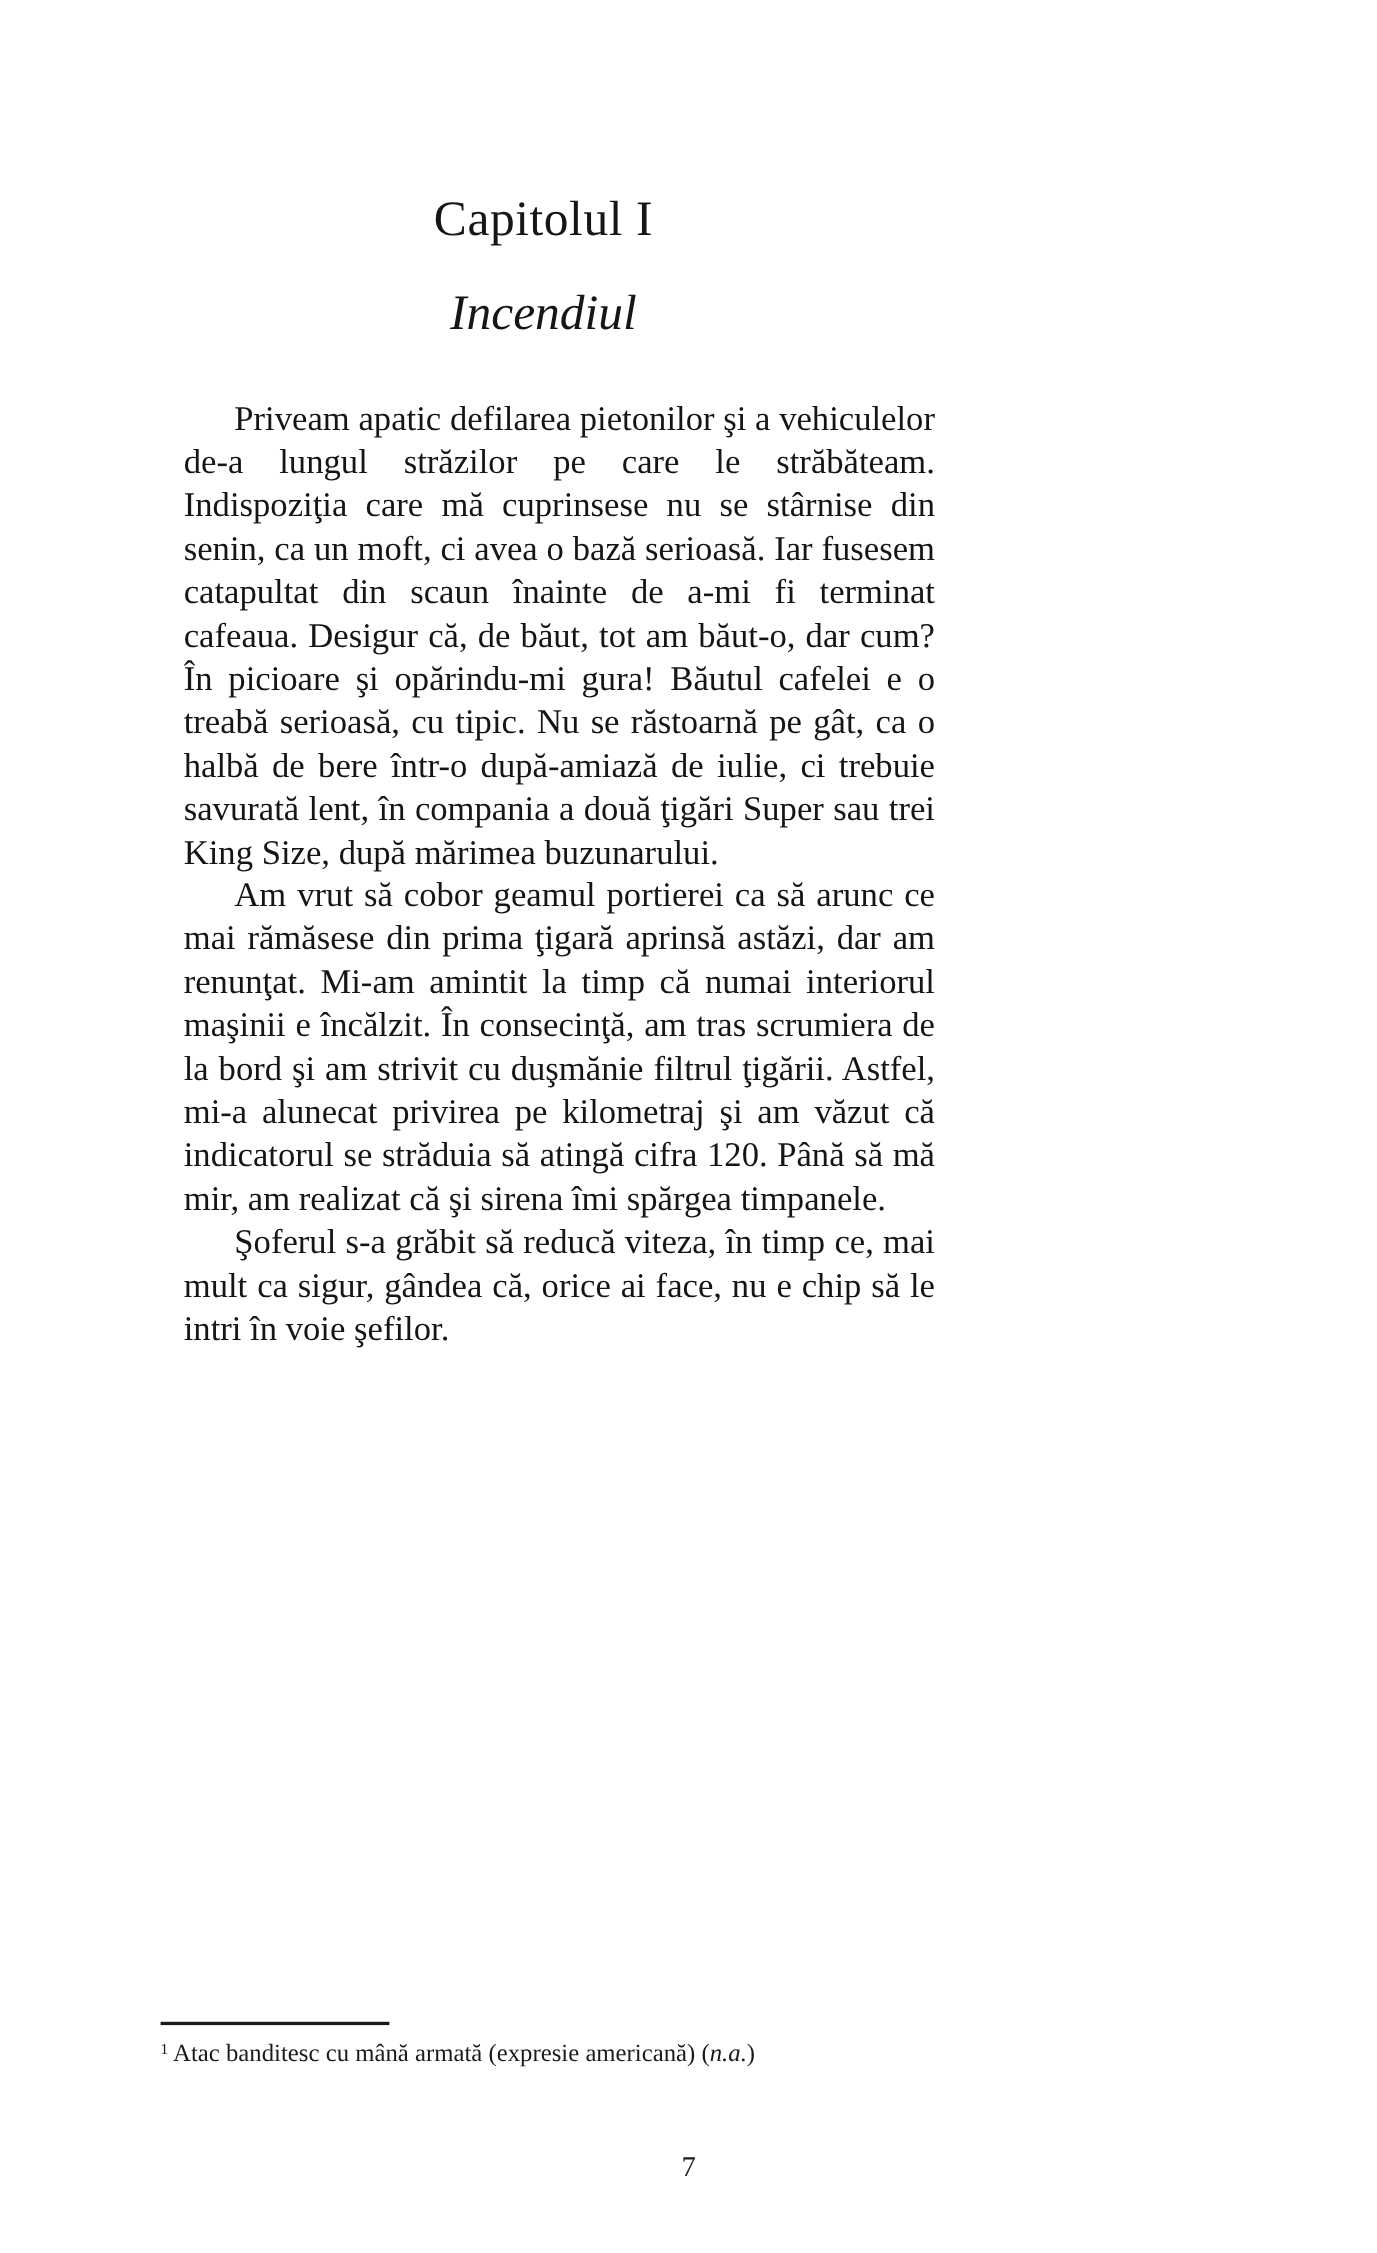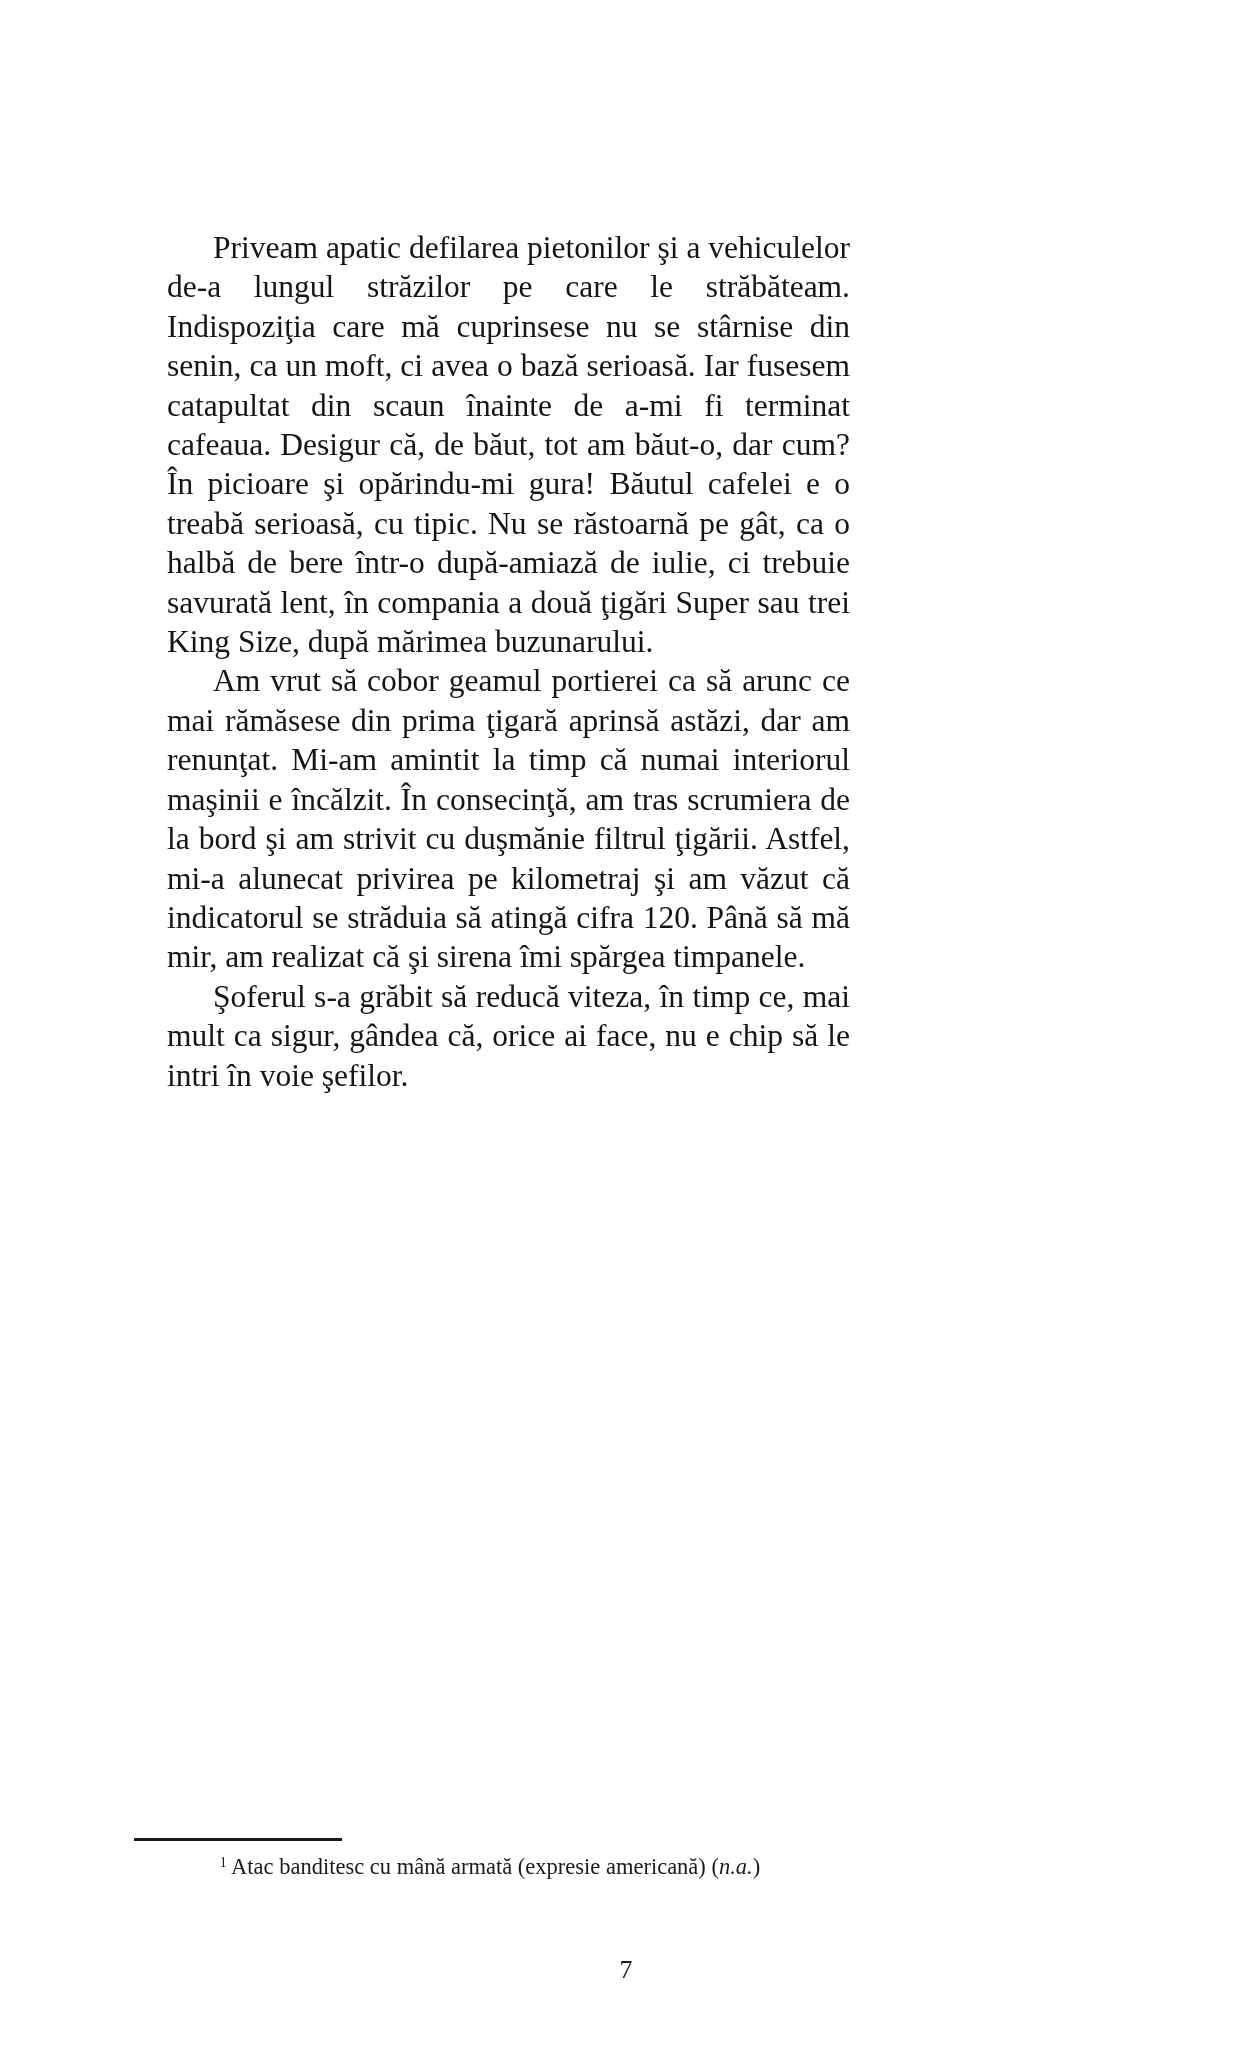--- a/index.html
+++ b/index.html
@@ -81,24 +81,23 @@
   sup.fn-ref {
     font-size: 0.58em;
     vertical-align: 0.52em;
     line-height: 0;
     font-style: normal;
   }
 
   
   .footnote-area {
     position: absolute;
-    left: 134px;
+    left: 146px;
     top: 1838px;
     width: 712px;
-    text-align: center;
   }
   .footnote-rule {
     width: 208px;
     height: 3px;
     background: #1a1a1a;
     margin: 0 0 12px 0;
   }
   .footnote-text {
     font-size: 22.5px;
     line-height: 28px;
@@ -123,20 +122,22 @@
   }
 </style>
 </head>
 <body>
 
 <div class="page">
 
   <div class="content">
 
     <div class="chapter-heading">
+      <div class="chapter-number">Capitolul I</div>
+      <div class="chapter-title">Incendiul</div>
     </div>
 
     <div class="body-text">
 
       <p>Priveam apatic defilarea pietonilor şi a vehiculelor de-a lungul străzilor pe care le străbăteam. Indispoziţia care mă cuprinsese nu se stârnise din senin, ca un moft, ci avea o bază serioasă. Iar fusesem catapultat din scaun înainte de a-mi fi terminat cafeaua. Desigur că, de băut, tot am băut-o, dar cum? În picioare şi opărindu-mi gura! Băutul cafelei e o treabă serioasă, cu tipic. Nu se răstoarnă pe gât, ca o halbă de bere într-o după-amiază de iulie, ci trebuie savurată lent, în compania a două ţigări Super sau trei King Size, după mărimea buzunarului.</p>
 
       <p>Am vrut să cobor geamul portierei ca să arunc ce mai rămăsese din prima ţigară aprinsă astăzi, dar am renunţat. Mi-am amintit la timp că numai interiorul maşinii e încălzit. În consecinţă, am tras scrumiera de la bord şi am strivit cu duşmănie filtrul ţigării. Astfel, mi-a alunecat privirea pe kilometraj şi am văzut că indicatorul se străduia să atingă cifra 120. Până să mă mir, am realizat că şi sirena îmi spărgea timpanele.</p>
 
 
       <p>Şoferul s-a grăbit să reducă viteza, în timp ce, mai mult ca sigur, gândea că, orice ai face, nu e chip să le intri în voie şefilor.</p>

